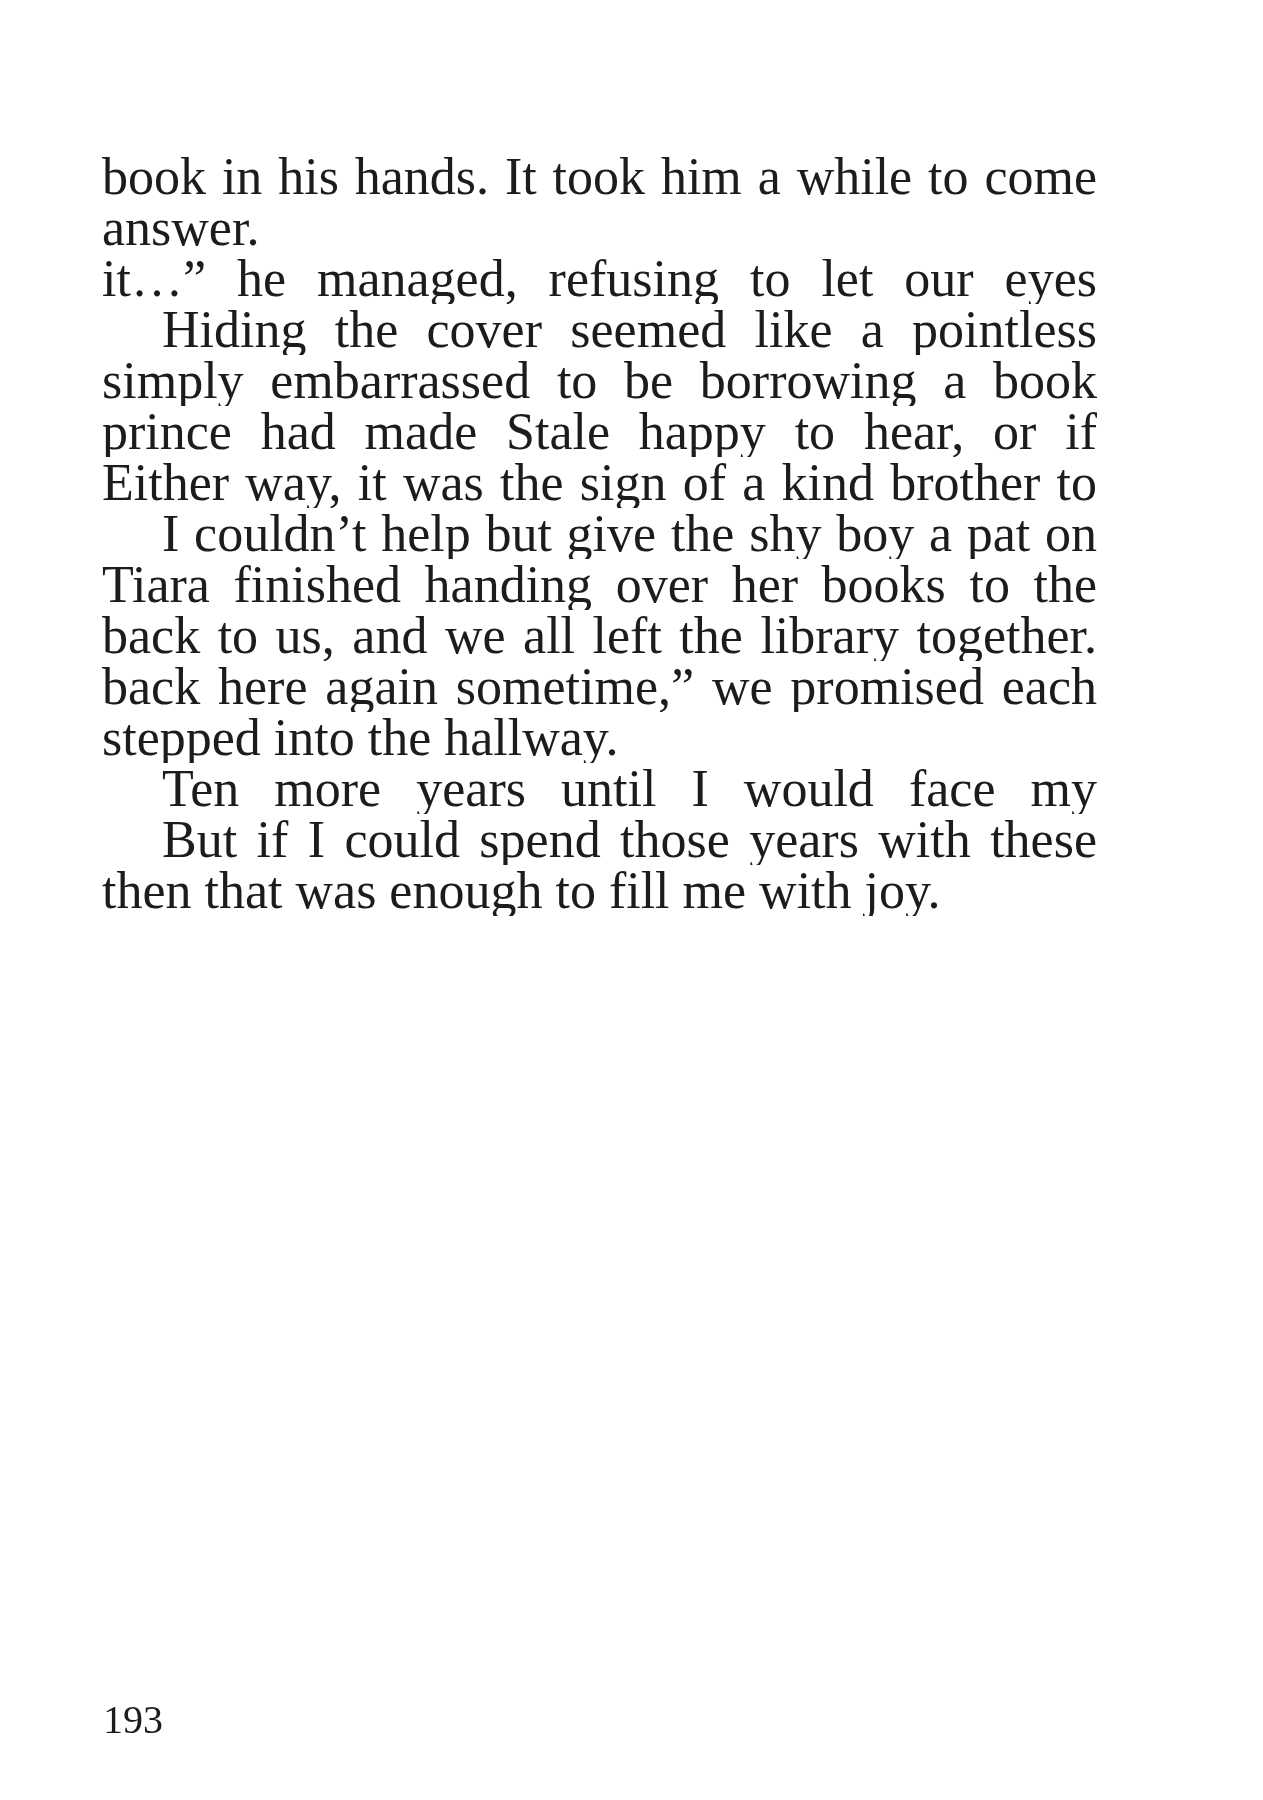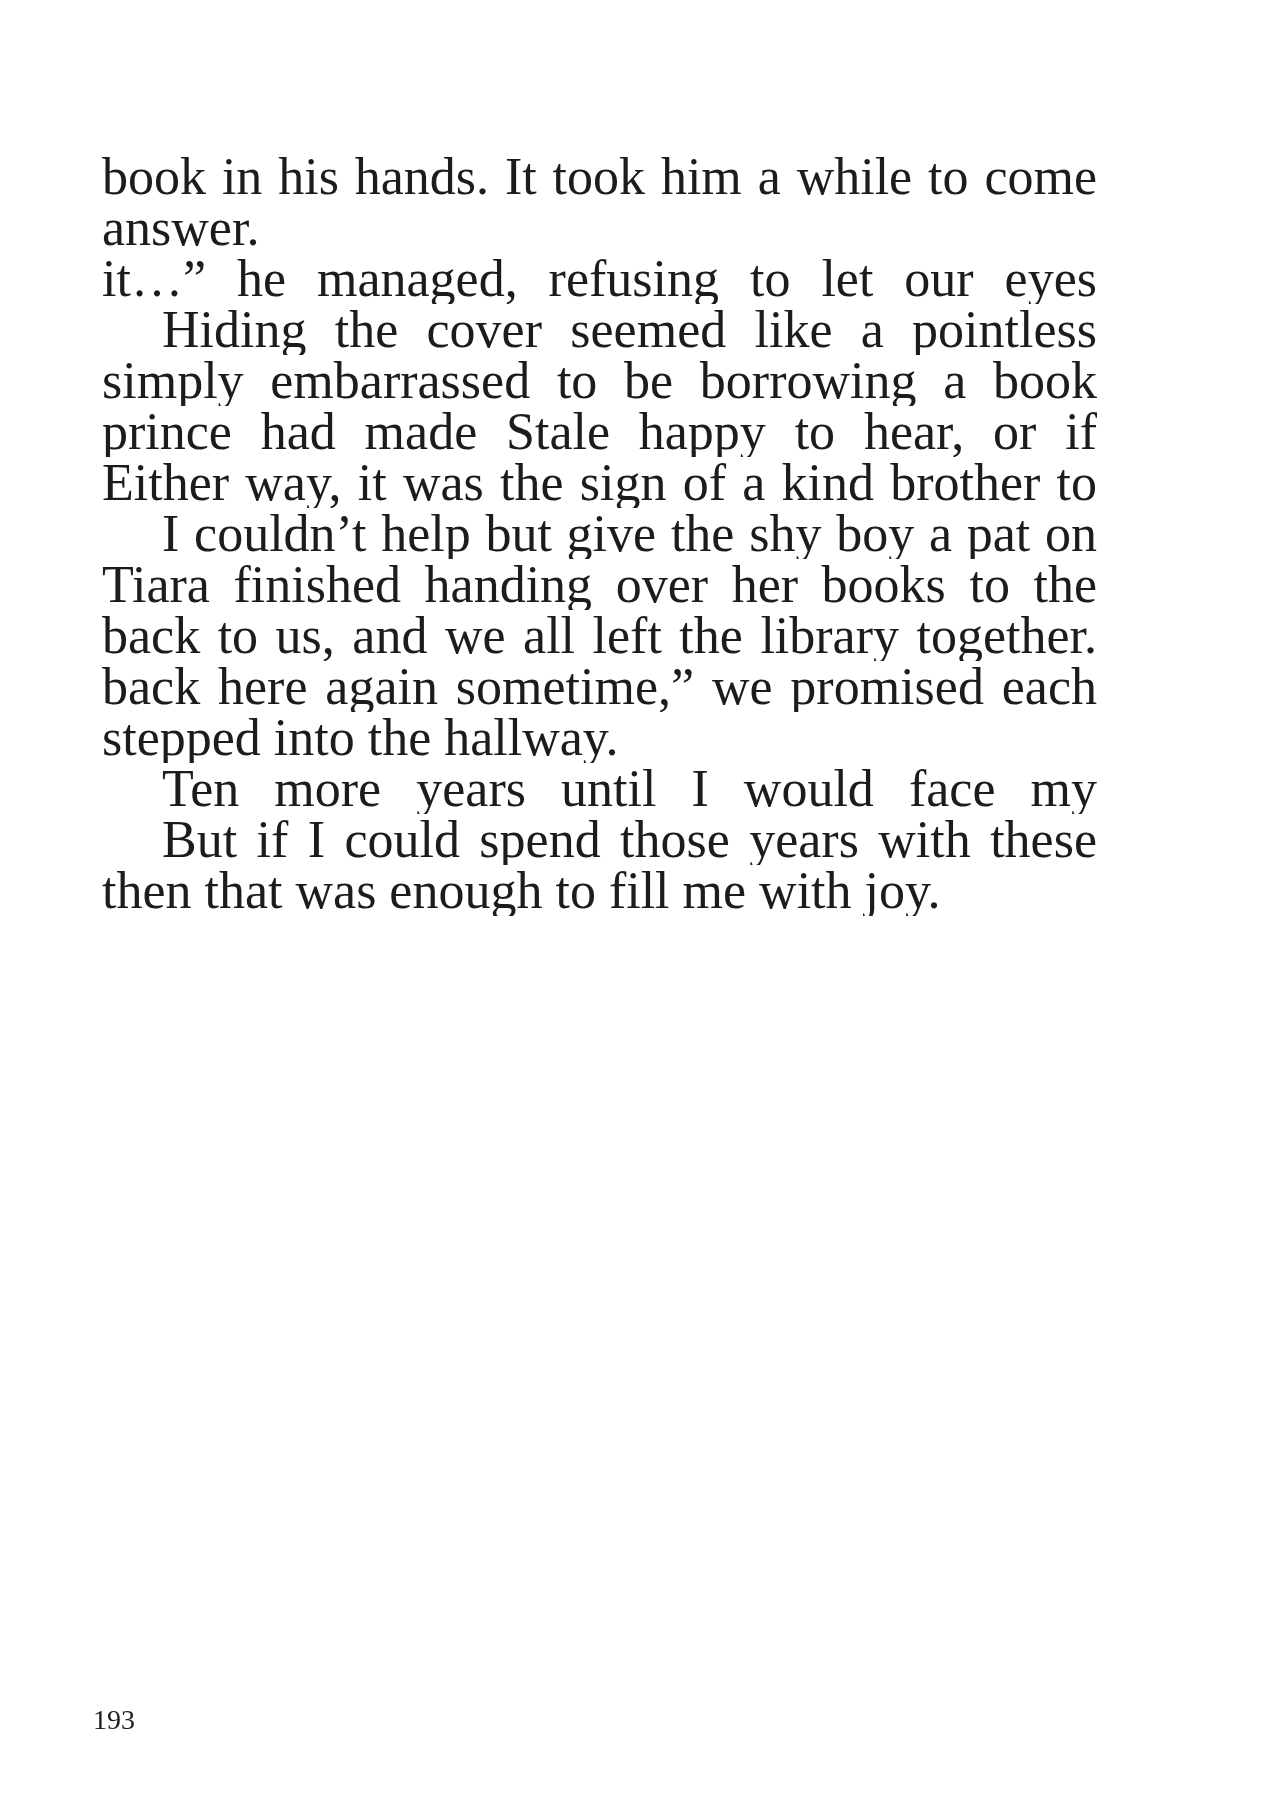--- a/index.html
+++ b/index.html
@@ -36,23 +36,23 @@
     white-space: normal;
   }
   .line.para-end {
     text-align-last: left;
   }
   .line.indent {
     text-indent: 60px;
   }
   .page-number {
     position: absolute;
-    left: 93px;
+    left: 103px;
     top: 1694px;
-    font-size: 28px;
+    font-size: 40px;
     line-height: 51px;
   }
 </style>
 </head>
 <body>
 
 <div class="page">
   <div class="text-block">
       <div class="line">book in his hands. It took him a while to come up with an</div>
       <div class="line para-end">answer.</div>

